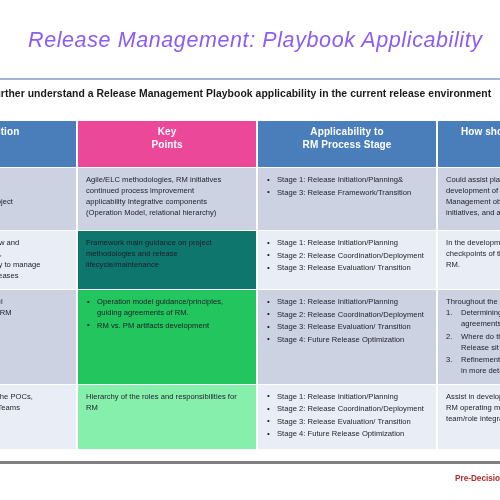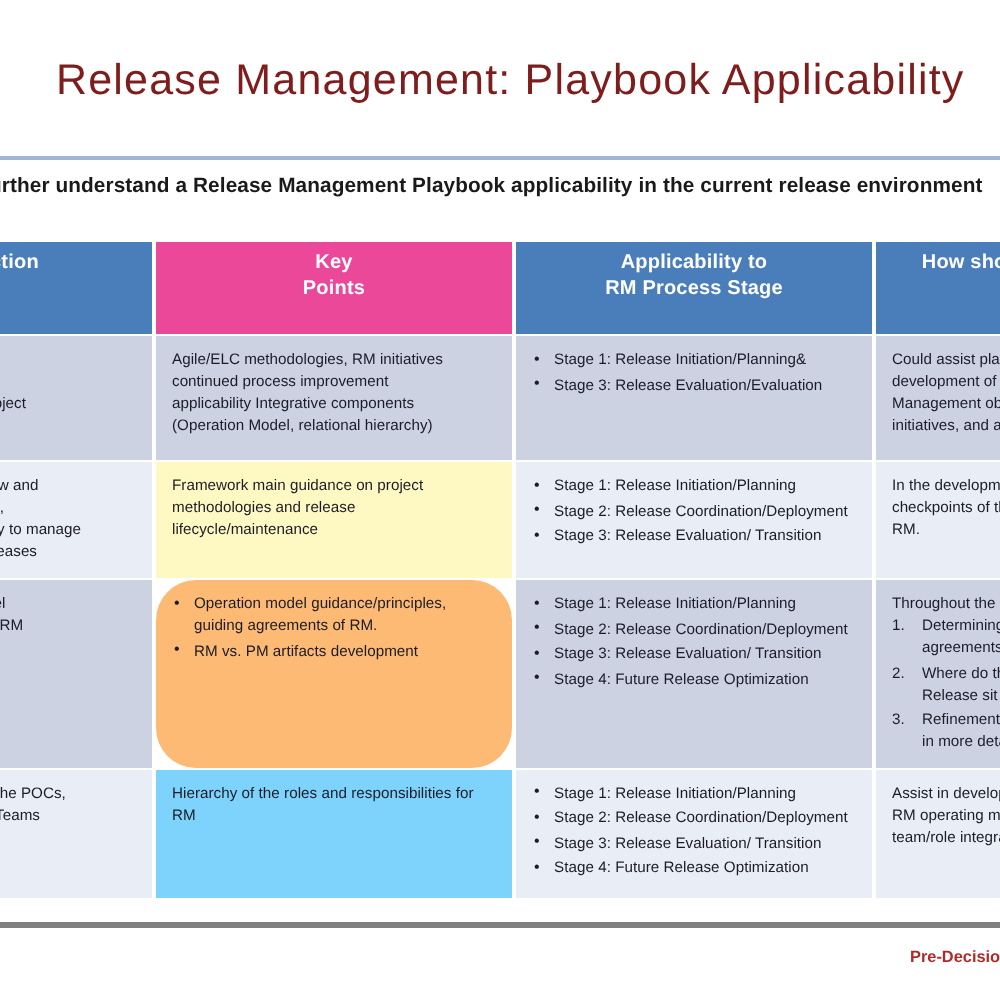--- a/index.html
+++ b/index.html
@@ -201,21 +201,21 @@
     color: #b02a2a;
     white-space: nowrap;
   }
 </style>
 </head>
 <body>
 
 <div class="slide">
 
   <div class="title-zone">
-    <div class="slide-title" style="color: #7f1d1d;">Release Management: Playbook  Applicability</div>
+    <div class="slide-title" style="color: #8b5cf6; font-style: italic;">Release Management: Playbook  Applicability</div>
   </div>
   <div class="title-rule"></div>
 
   <div class="subtitle-band">
     <div class="subtitle-text">To further understand a Release Management Playbook applicability in the current release environment</div>
   </div>
 
   <div class="table-wrap">
     <table class="rm-table">
       <colgroup>
@@ -252,39 +252,39 @@
           </td>
           <td style="background: rgb(204, 210, 226);">
             <p class="cell-para">Agile/ELC methodologies,  RM initiatives</p>
             <p class="cell-para">continued process improvement</p>
             <p class="cell-para">applicability  Integrative components</p>
             <p class="cell-para">(Operation  Model,  relational  hierarchy)</p>
           </td>
           <td style="background: rgb(204, 210, 226);">
             <ul class="bullets">
               <li>Stage  1: Release  Initiation/Planning&amp;</li>
-              <li>Stage  3: Release  Evaluation/Evaluation</li>
+              <li>Stage  3: Release  Framework/Transition</li>
             </ul>
           </td>
           <td style="background: rgb(204, 210, 226);">
             <p class="cell-para">Could  assist planning and</p>
             <p class="cell-para">development  of Release</p>
             <p class="cell-para">Management  objectives,</p>
             <p class="cell-para">initiatives,  and a charter</p>
           </td>
         </tr>
 
         <tr class="band-b r2">
           <td style="background: rgb(233, 237, 245);">
             <p class="cell-para">Framework overview and</p>
             <p class="cell-para">processes, artifacts,</p>
             <p class="cell-para">and roles necessary to manage</p>
             <p class="cell-para">work intend into releases</p>
           </td>
-          <td style="background: #fef9c3;">
+          <td style="background: #0f766e;">
             <p class="cell-para">Framework main  guidance on project</p>
             <p class="cell-para">methodologies  and release</p>
             <p class="cell-para">lifecycle/maintenance</p>
           </td>
           <td style="background: rgb(233, 237, 245);">
             <ul class="bullets">
               <li>Stage  1: Release  Initiation/Planning</li>
               <li>Stage  2: Release  Coordination/Deployment</li>
               <li>Stage  3: Release  Evaluation/  Transition</li>
             </ul>
@@ -294,21 +294,21 @@
             <p class="cell-para">checkpoints of the overall</p>
             <p class="cell-para">RM.</p>
           </td>
         </tr>
 
         <tr class="band-a r3">
           <td style="background: rgb(204, 210, 226);">
             <p class="cell-para">RM operation model</p>
             <p class="cell-para">and agreements  of RM</p>
           </td>
-          <td style="background: #fdba74; border-radius: 20px;">
+          <td style="background: #22c55e;">
             <ul class="bullets">
               <li>Operation  model guidance/principles,  guiding  agreements  of RM.</li>
               <li>RM  vs. PM  artifacts development</li>
             </ul>
           </td>
           <td style="background: rgb(204, 210, 226);">
             <ul class="bullets">
               <li>Stage  1: Release  Initiation/Planning</li>
               <li>Stage  2: Release  Coordination/Deployment</li>
               <li>Stage  3: Release  Evaluation/  Transition</li>
@@ -324,21 +324,21 @@
             </ol>
           </td>
         </tr>
 
         <tr class="band-b r4">
           <td style="background: rgb(233, 237, 245);">
             <p class="cell-para">Responsibilities  of the POCs,</p>
             <p class="cell-para">Core and Release  Teams</p>
             <p class="cell-para">for the effort</p>
           </td>
-          <td style="background: #7dd3fc; margin-top: 20px;">
+          <td style="background: #86efac; margin-top: 20px;">
             <p class="cell-para">Hierarchy of the roles and responsibilities  for</p>
             <p class="cell-para">RM</p>
           </td>
           <td style="background: rgb(233, 237, 245);">
             <ul class="bullets">
               <li>Stage  1: Release  Initiation/Planning</li>
               <li>Stage  2: Release  Coordination/Deployment</li>
               <li>Stage  3: Release  Evaluation/  Transition</li>
               <li>Stage  4: Future  Release  Optimization</li>
             </ul>

